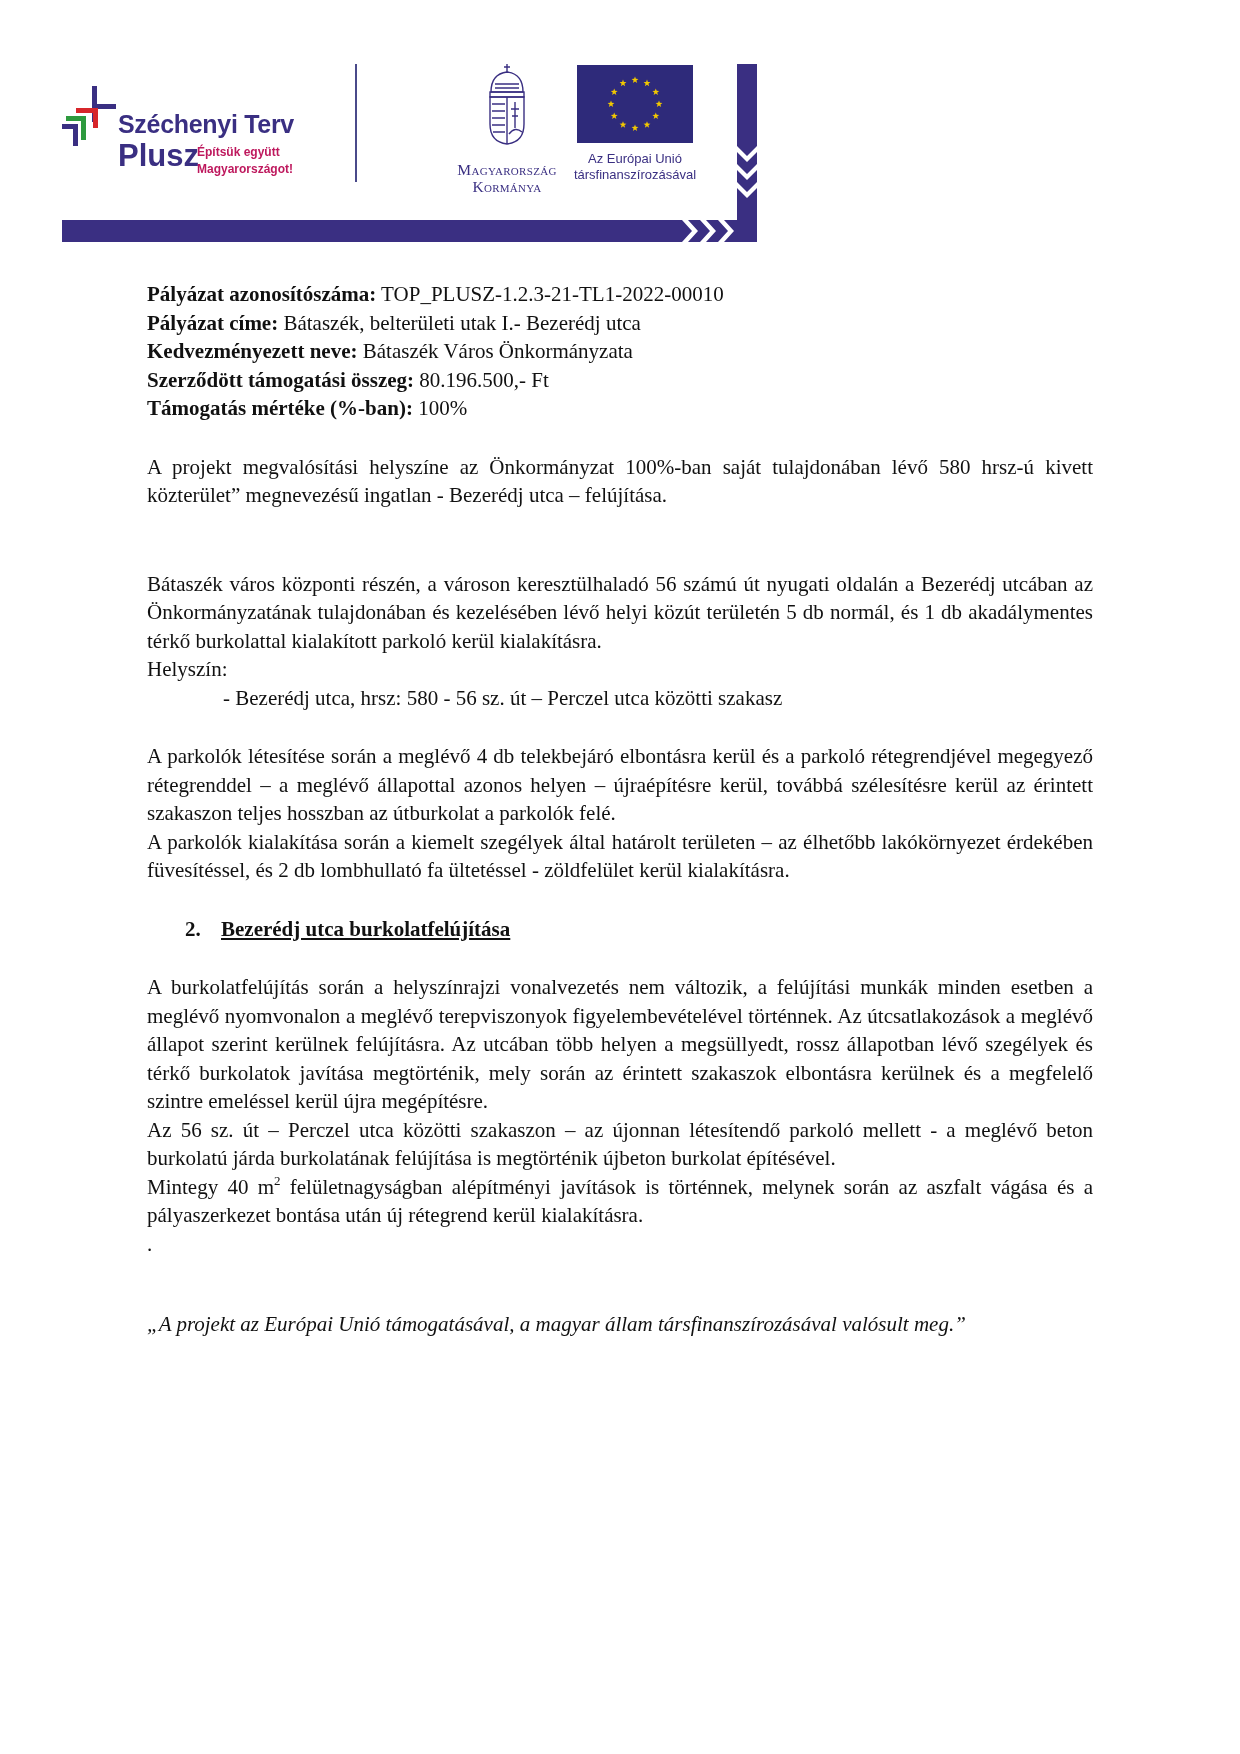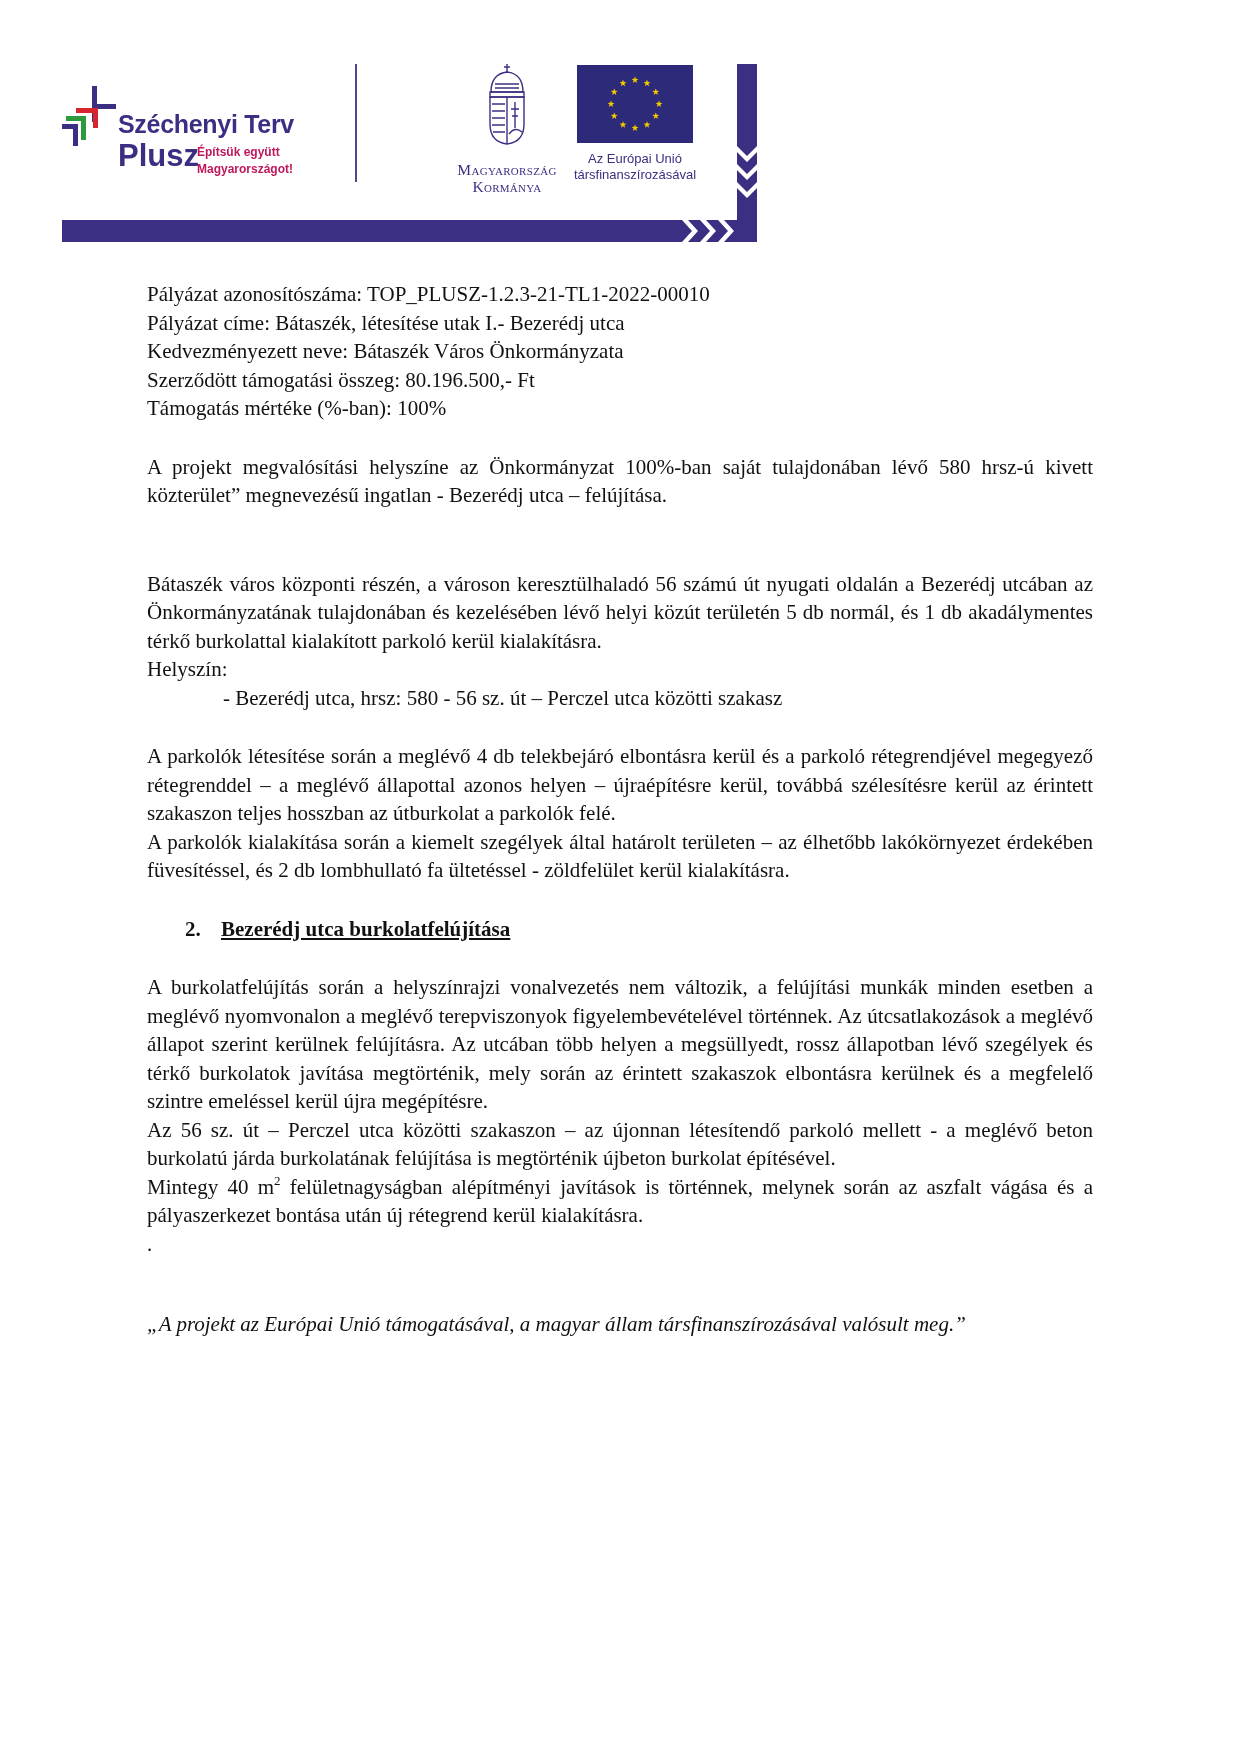--- a/index.html
+++ b/index.html
@@ -19,21 +19,21 @@
   .gov-crest { display:block; margin:0 auto; }
   .gov-text { font-family:"Liberation Serif", serif; font-size:15.5px; color:#3a2f82; line-height:17px; letter-spacing:0.3px; margin-top:15px; }
   .eu { position:absolute; left:493px; top:0; width:160px; height:135px; text-align:center; }
   .eu-flag { display:block; margin:3px auto 0; }
   .eu-text { font-family:"Liberation Sans", sans-serif; font-size:13px; color:#3a2f82; line-height:16px; margin-top:8px; }
   .frame-right { position:absolute; left:675px; top:2px; width:20px; height:178px; }
   .frame-bottom { position:absolute; left:0; top:158px; width:695px; height:22px; }
 
   .content { position:absolute; left:147px; top:280px; width:946px; font-size:21px; line-height:28.5px; }
   .content p { margin:0; }
-  .b { font-weight:normal; }
+  .b { font-weight:bold; }
   .gap-lg { height:30px; }
   .gap-md { height:26px; }
   .justify { text-align:justify; }
   .heading { margin:0; padding-left:38px; font-weight:bold; }
   .heading .num { display:inline-block; width:36px; }
   .heading .ttl { text-decoration:underline; }
   .indent { padding-left:76px; }
   .quote { font-style:italic; }
   sup { font-size:13px; line-height:0; vertical-align:9px; }
 </style>
@@ -116,21 +116,21 @@
     <rect x="0" y="0" width="695" height="22" fill="#3a2f82"></rect>
     <path d="M620 0 L630 11 L620 22 L626 22 L636 11 L626 0 Z" fill="#fff"></path>
     <path d="M638 0 L648 11 L638 22 L644 22 L654 11 L644 0 Z" fill="#fff"></path>
     <path d="M656 0 L666 11 L656 22 L662 22 L672 11 L662 0 Z" fill="#fff"></path>
   </svg>
 </div>
 
 <div class="content">
   <div>
     <p><span class="b">Pályázat azonosítószáma:</span><span> TOP_PLUSZ-1.2.3-21-TL1-2022-00010</span></p>
-    <p><span class="b">Pályázat címe:</span><span> Bátaszék, létesítése utak I.- Bezerédj utca</span></p>
+    <p><span class="b">Pályázat címe:</span><span> Bátaszék, belterületi utak I.- Bezerédj utca</span></p>
     <p><span class="b">Kedvezményezett neve:</span><span> Bátaszék Város Önkormányzata</span></p>
     <p><span class="b">Szerződött támogatási összeg:</span><span> 80.196.500,- Ft</span></p>
     <p><span class="b">Támogatás mértéke (%-ban):</span><span> 100%</span></p>
   </div>
 
   <div class="gap-lg"></div>
 
   <p class="justify">A projekt megvalósítási helyszíne az Önkormányzat 100%-ban saját tulajdonában lévő 580 hrsz-ú  kivett közterület” megnevezésű ingatlan - Bezerédj utca – felújítása.</p>
 
   <div class="gap-lg"></div>

